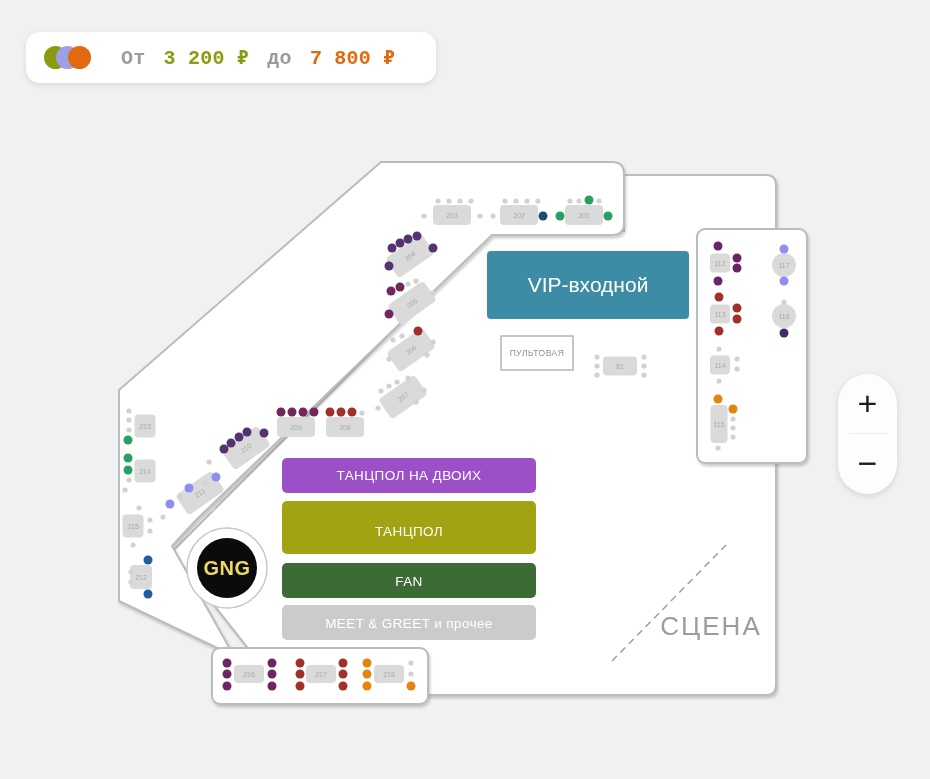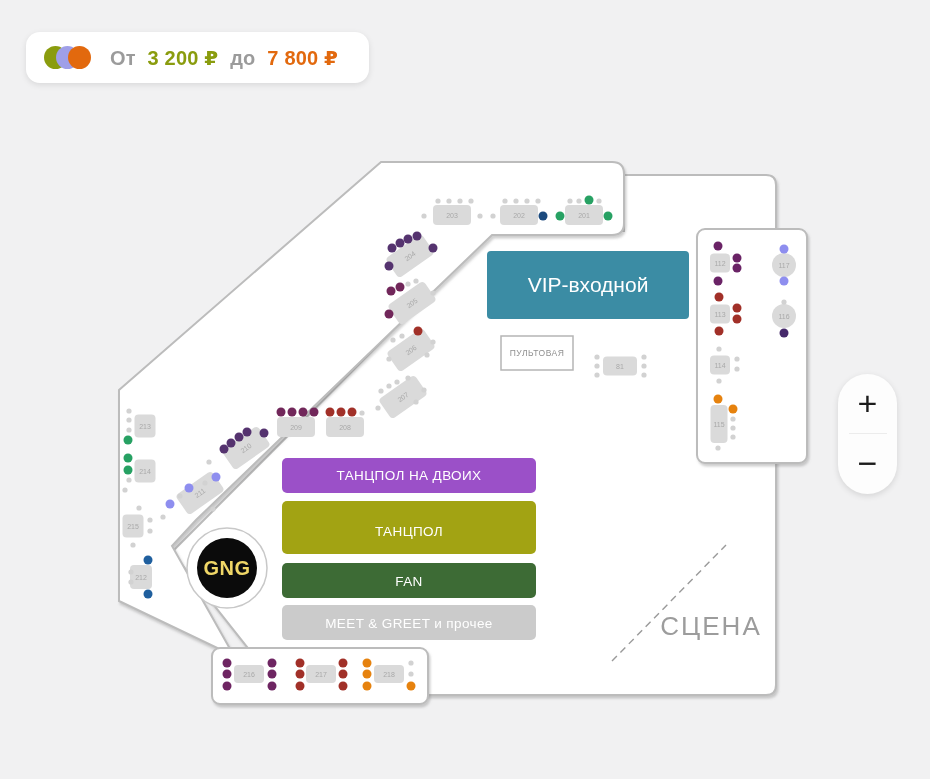--- a/index.html
+++ b/index.html
@@ -11,21 +11,21 @@
   }
   #stage-wrap{position:absolute;left:0;top:0;width:930px;height:779px;}
   svg{position:absolute;left:0;top:0;}
 
   
   .price-badge{
     position:absolute;left:26px;top:32px;height:51px;
     background:#ffffff;border-radius:14px;
     box-shadow:0 2px 6px rgba(0,0,0,.10);
     display:flex;align-items:center;
-    padding:0 28px 0 18px;gap:4px;z-index:30;
+    padding:0 38px 0 18px;gap:15px;z-index:30;font-family:Liberation Mono, monospace;
   }
   .dot-stack{display:flex;align-items:center;margin-right:12px;}
   .cdot{width:23px;height:23px;border-radius:50%;display:inline-block;}
   .cdot+.cdot{margin-left:-11px;}
   .cdot:nth-child(2){z-index:2;position:relative;}
   .cdot:nth-child(3){z-index:3;position:relative;}
   .price-text{font-size:20px;font-weight:bold;white-space:nowrap;letter-spacing:.2px;}
   .muted{color:#9b9b9b;}
   .val-olive{color:#8a9c0e;}
   .val-orange{color:#e2690e;}

